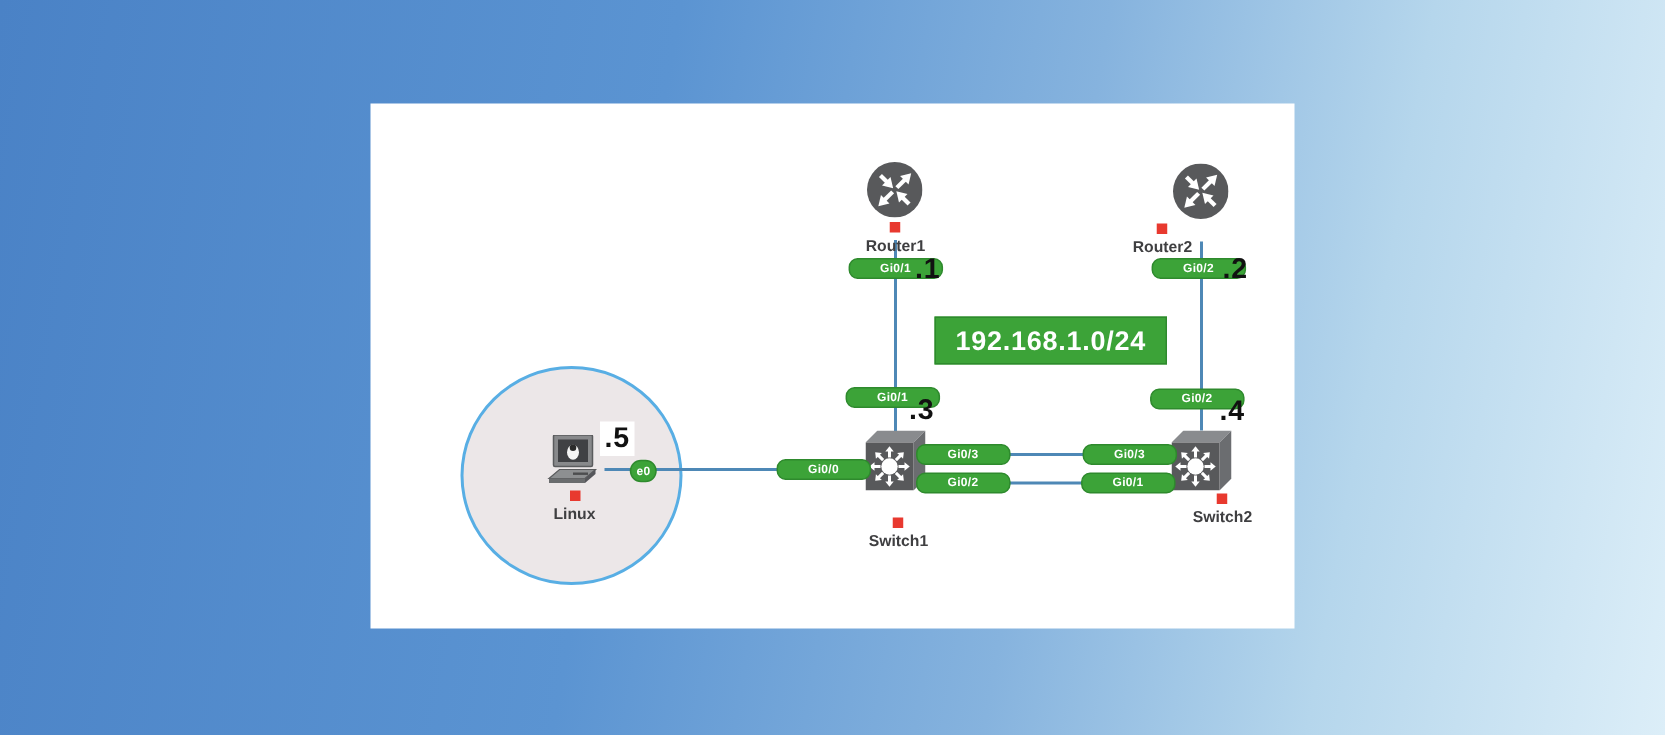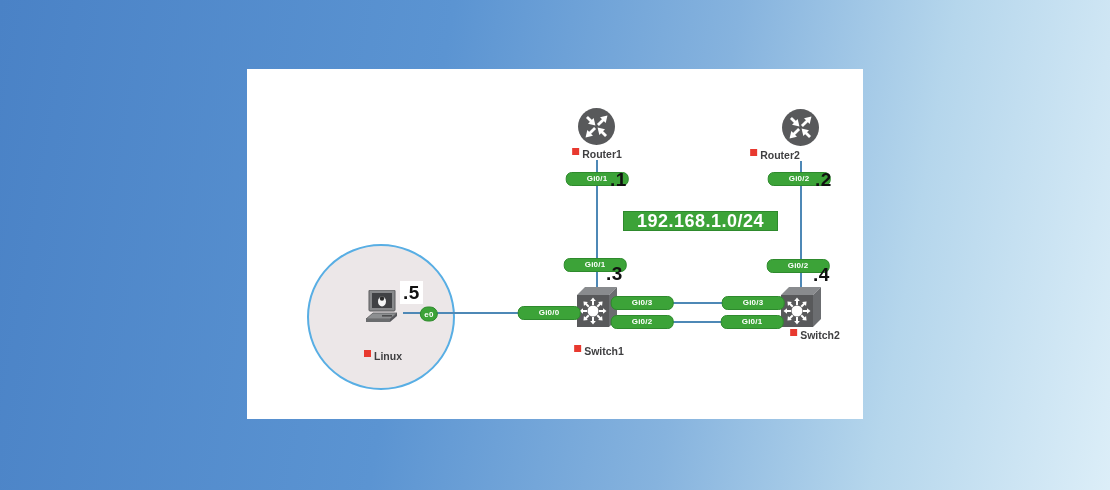--- a/index.html
+++ b/index.html
@@ -27,26 +27,26 @@
     padding:2px 20px;white-space:nowrap;letter-spacing:0.2px;
   }
   .pill.round{border-radius:8px;padding:2.5px 3.5px;}
   .ipnum{
     position:absolute;z-index:3;font-weight:bold;font-size:19px;color:#111;
     line-height:1;letter-spacing:0.5px;
   }
   .ipnum.boxed{background:#fff;padding:2px 3px;}
   .devlabel{
     position:absolute;z-index:2;transform:translateX(-50%);
-    display:flex;gap:3px;
-    font-size:10.5px;font-weight:bold;color:#3f3f41;white-space:nowrap;
+    display:flex;align-items:center;gap:3px;
+    font-size:10.5px;font-weight:bold;color:#3f3f41;white-space:nowrap;flex-direction:column;
   }
   .reddot{display:inline-block;width:7px;height:7px;background:#e8392f;}
   .netbox{
-    position:absolute;z-index:3;left:376px;top:142px;width:155px;height:20px;
+    position:absolute;z-index:3;left:376px;top:142px;width:155px;height:32px;
     background:#3ca338;border:1px solid #2e8a2d;box-sizing:border-box;
     color:#fff;font-weight:bold;font-size:18px;letter-spacing:0.5px;
     display:flex;align-items:center;justify-content:center;
   }
 </style>
 </head>
 <body>
 
 <div id="stage">
   <div id="canvas">
@@ -229,21 +229,21 @@
         <rect x="5" y="0" width="26" height="21" rx="1" fill="#88898b" stroke="#5a5b5d" stroke-width="1"></rect>
         <rect x="8" y="3" width="20" height="15" fill="#404144"></rect>
         <ellipse cx="18" cy="11.5" rx="4" ry="5" fill="#f5f5f5"></ellipse>
         <circle cx="18" cy="8.5" r="2.2" fill="#2b2b2b"></circle>
         <polygon points="2,29 26,29 33,23 9,23" fill="#8d8f91" stroke="#5a5b5d" stroke-width="0.8"></polygon>
         <rect x="2" y="29" width="24" height="3" fill="#6a6c6e"></rect>
         <polygon points="26,29 33,23 33,26 26,32" fill="#55565a"></polygon>
         <rect x="18" y="25" width="10" height="1.6" fill="#4c4d4f"></rect>
       </svg>
     </div>
-    <div class="devlabel" style="left:136px;top:258px;margin-top:23px;">
+    <div class="devlabel" style="left:136px;top:258px;">
       <span class="reddot"></span>
       <span>Linux</span>
     </div>
     <div class="ipnum boxed" style="left:153px;top:212px;">.5</div>
     <div class="pill round" style="left:182px;top:245px;">e0</div>
 
   </div>
 </div>
 
 </body></html>

